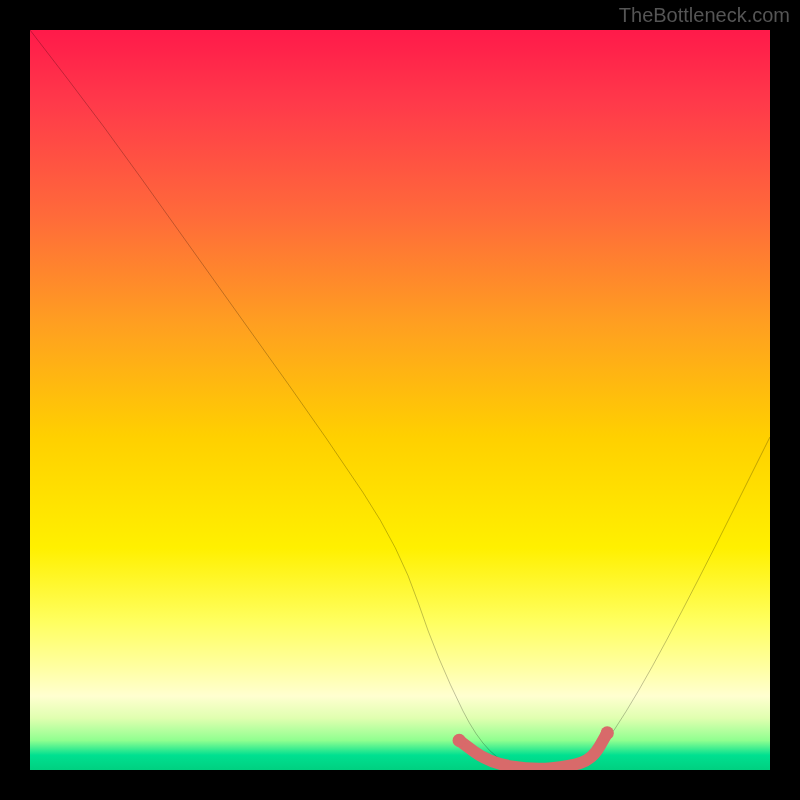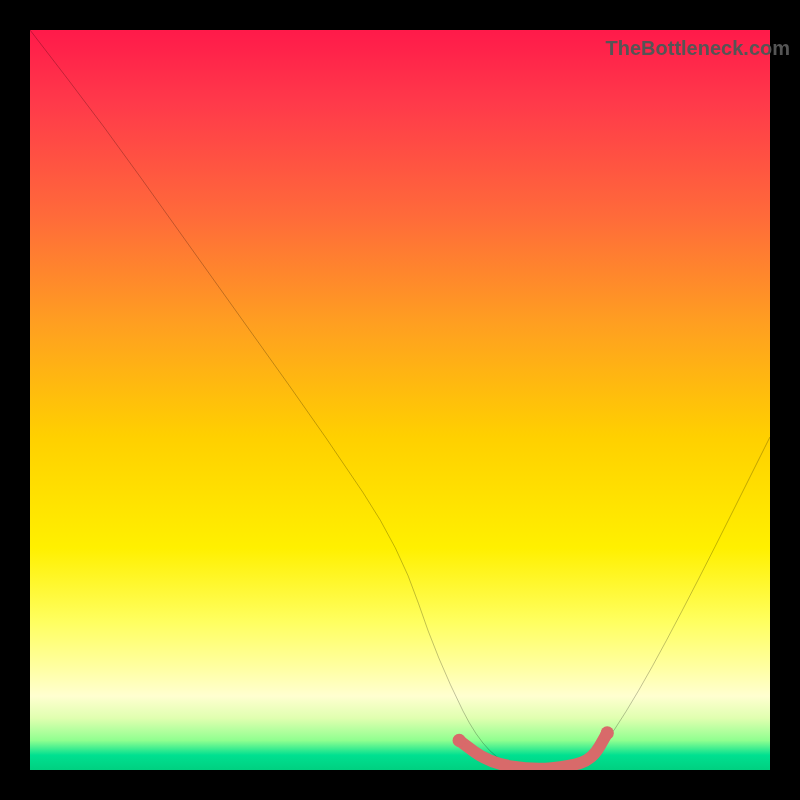--- a/index.html
+++ b/index.html
@@ -10,23 +10,22 @@
     position: relative;
     overflow: hidden;
     font-family: Arial, sans-serif;
   }
   .watermark {
     position: absolute;
     top: 4px;
     right: 10px;
     color: #555;
     font-size: 20px;
-    font-weight: bold;
+    font-weight: normal;
     z-index: 10;
-    margin-top: 33px;
   }
   .plot-area {
     position: absolute;
     left: 30px;
     top: 30px;
     width: 740px;
     height: 740px;
     background: linear-gradient(to bottom,
       #ff1a4a 0%,
       #ff3a4a 10%,

